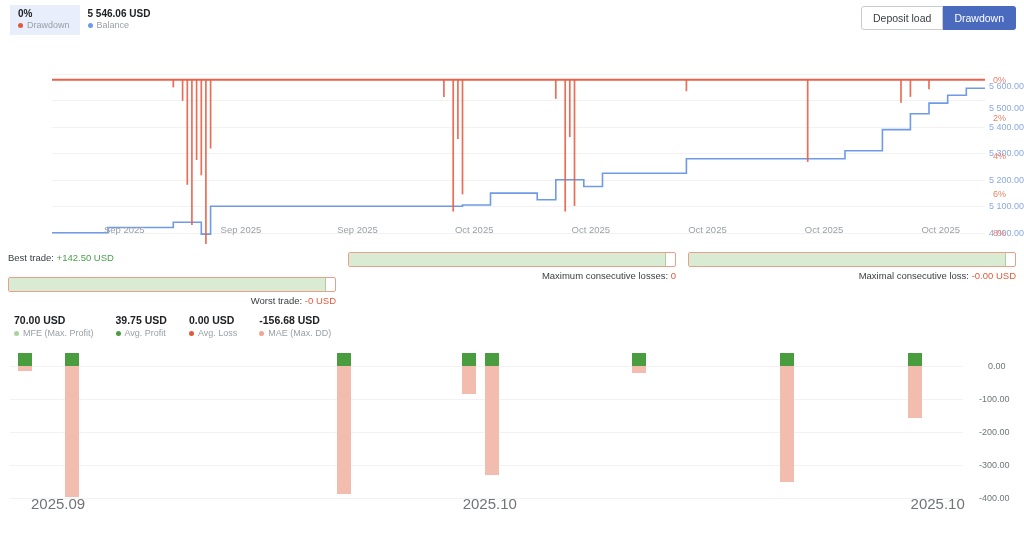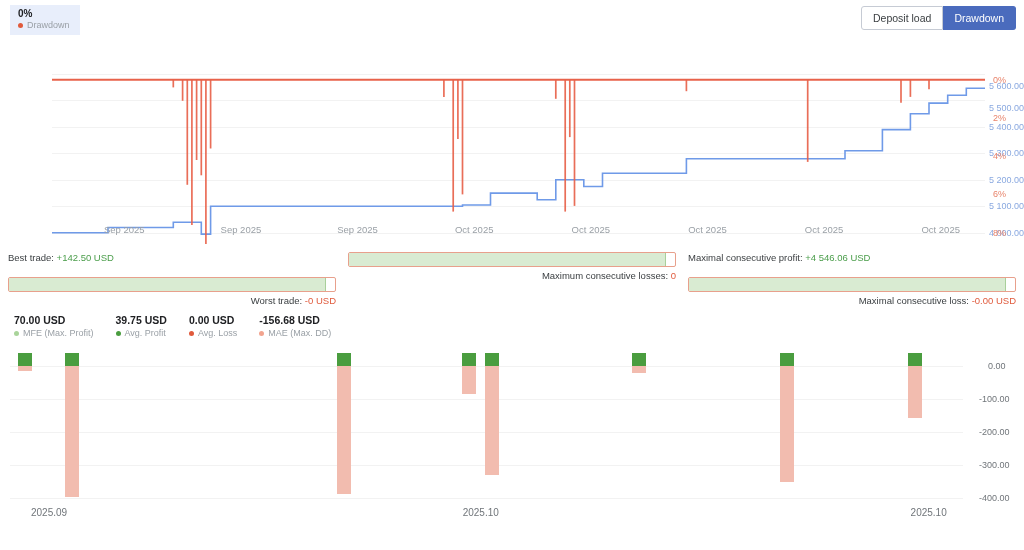--- a/index.html
+++ b/index.html
@@ -45,30 +45,34 @@
   .mfe-row{display:flex;padding:8px 8px 0 14px;gap:22px;}
   .mfe-item{}
   .mfe-val{font-size:10.5px;font-weight:bold;color:#202124;line-height:13px;}
   .mfe-lbl{font-size:9px;color:#9aa0a6;display:flex;align-items:center;gap:4px;line-height:12px;}
   
   .bot-chart{height:175px;position:relative;margin-top:6px;}
   .bar{position:absolute;}
   .bar-pos{background:#4a9d3f;}
   .bar-neg{background:#f2bcaf;}
   .bot-axis{position:absolute;font-size:9px;color:#70757a;left:0;transform:translateY(-50%);}
-  .bot-x{position:absolute;font-size:10px;color:#70757a;bottom:2px;}
+  .bot-x{position:absolute;font-size:15px;color:#70757a;bottom:8px;}
 </style>
 </head>
 <body>
 
 <div class="header">
   <div class="legend-tabs" id="legend-tabs">
       <div class="legend-box active">
         <div class="legend-val">0%</div>
         <div class="legend-sub"><span class="dot" style="background:#e05a3c"></span>Drawdown</div>
+      </div>
+      <div class="legend-box">
+        <div class="legend-val">5 546.06 USD</div>
+        <div class="legend-sub"><span class="dot" style="background:#6f9ae8"></span>Balance</div>
       </div>
     </div>
   <div class="btn-group">
     <button class="btn">Deposit load</button>
     <button class="btn sel">Drawdown</button>
   </div>
 </div>
 
 <div class="main-chart chart-wrap">
   <div id="main-grid">
@@ -141,21 +145,20 @@
       </div>
       <div class="stat-bot">Worst trade: <span class="num-red">-0 USD</span></div>
     </div>
     <div class="stat-col">
       <div class="bar-track">
         <div class="bar-fill" style="width:97%"></div>
       </div>
       <div class="stat-bot">Maximum consecutive losses: <span class="num-red">0</span></div>
     </div>
     <div class="stat-col">
-      <div class="stat-top">Maximal consecutive profit: <span class="num-green">+4 546.06 USD</span></div>
       <div class="bar-track">
         <div class="bar-fill" style="width:97%"></div>
       </div>
       <div class="stat-bot">Maximal consecutive loss: <span class="num-red">-0.00 USD</span></div>
     </div>
   </div>
 
 <div class="mfe-row" id="mfe-row">
     <div class="mfe-item">
       <div class="mfe-val">70.00 USD</div>

